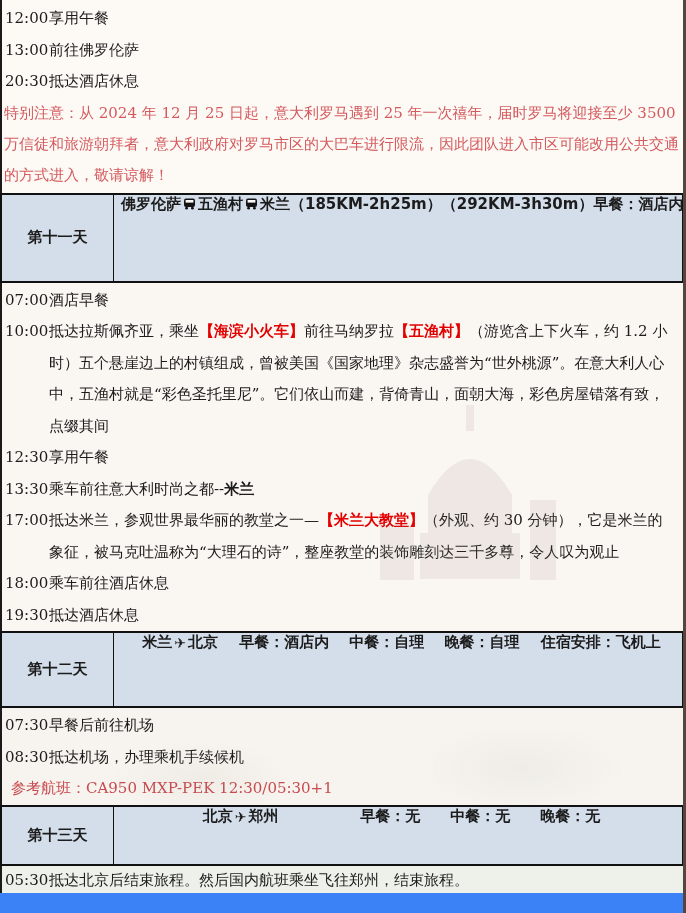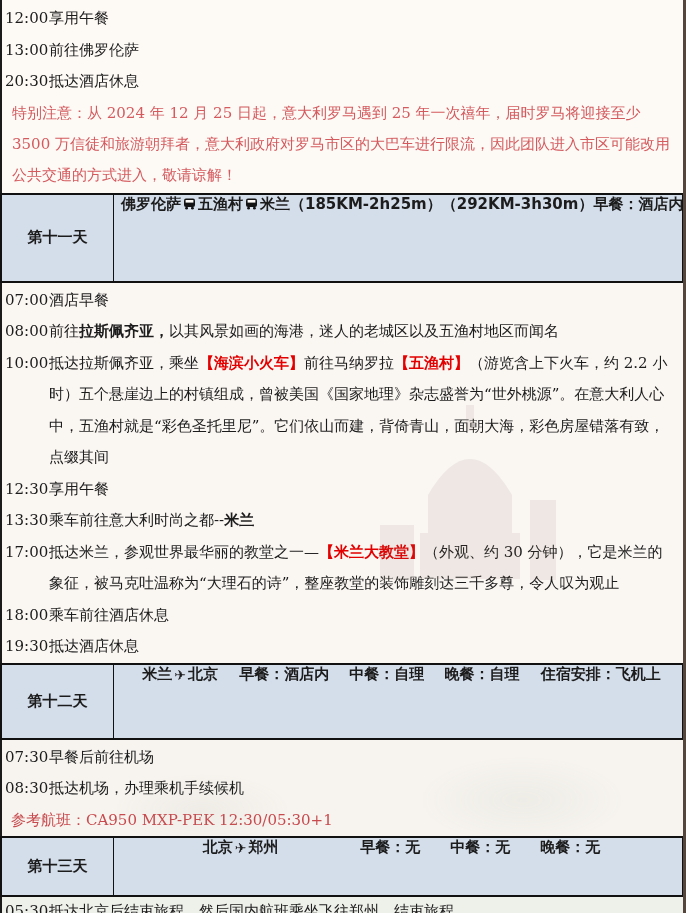--- a/index.html
+++ b/index.html
@@ -31,21 +31,20 @@
   .top-block{
     background:#fdf9f5;
     border-bottom:0;
     padding-top:3px;
     min-height:152px;
   }
   .special-note{
     color:#d45a5e;
     line-height:31px;
     padding:0 2px 2px 2px;
-    margin-left:8px;
   }
   
   .day-header{
     display:flex;
     background:#d4deeb;
     border:2px solid #111;
     border-right-width:1px;
     box-sizing:border-box;
     font-family:"DejaVu Sans","Liberation Sans",sans-serif;
     font-weight:bold;
@@ -132,26 +131,22 @@
             </svg><span>米兰（185KM-2h25m）（292KM-3h30m）</span></div>
           <div class="hline">早餐：酒店内　 中餐：6菜1汤　 晚餐：自理</div>
         </div>
       </div>
       <section class="timeline bordered tl-day11">
         <div class="trow">
           <span class="time">07:00</span>
           <div class="tx"><span>酒店早餐</span></div>
         </div>
         <div class="trow">
-          <span class="time">08:00</span>
-          <div class="tx"><span>前往</span><span class="seg-bold">拉斯佩齐亚，</span><span>以其风景如画的海港，迷人的老城区以及五渔村地区而闻名</span></div>
-        </div>
-        <div class="trow">
           <span class="time">10:00</span>
-          <div class="tx"><span>抵达拉斯佩齐亚，乘坐</span><span class="seg-red-bold">【海滨小火车】</span><span>前往马纳罗拉</span><span class="seg-red-bold">【五渔村】</span><span>（游览含上下火车，约 2.2 小时）五个悬崖边上的村镇组成，曾被美国《国家地理》杂志盛誉为“世外桃源”。在意大利人心中，五渔村就是“彩色圣托里尼”。它们依山而建，背倚青山，面朝大海，彩色房屋错落有致，点缀其间</span></div>
+          <div class="tx"><span>抵达拉斯佩齐亚，乘坐</span><span class="seg-red-bold">【海滨小火车】</span><span>前往马纳罗拉</span><span class="seg-red-bold">【五渔村】</span><span>（游览含上下火车，约 1.2 小时）五个悬崖边上的村镇组成，曾被美国《国家地理》杂志盛誉为“世外桃源”。在意大利人心中，五渔村就是“彩色圣托里尼”。它们依山而建，背倚青山，面朝大海，彩色房屋错落有致，点缀其间</span></div>
         </div>
         <div class="trow">
           <span class="time">12:30</span>
           <div class="tx"><span>享用午餐</span></div>
         </div>
         <div class="trow">
           <span class="time">13:30</span>
           <div class="tx"><span>乘车前往意大利时尚之都--</span><span class="seg-bold">米兰</span></div>
         </div>
         <div class="trow">

